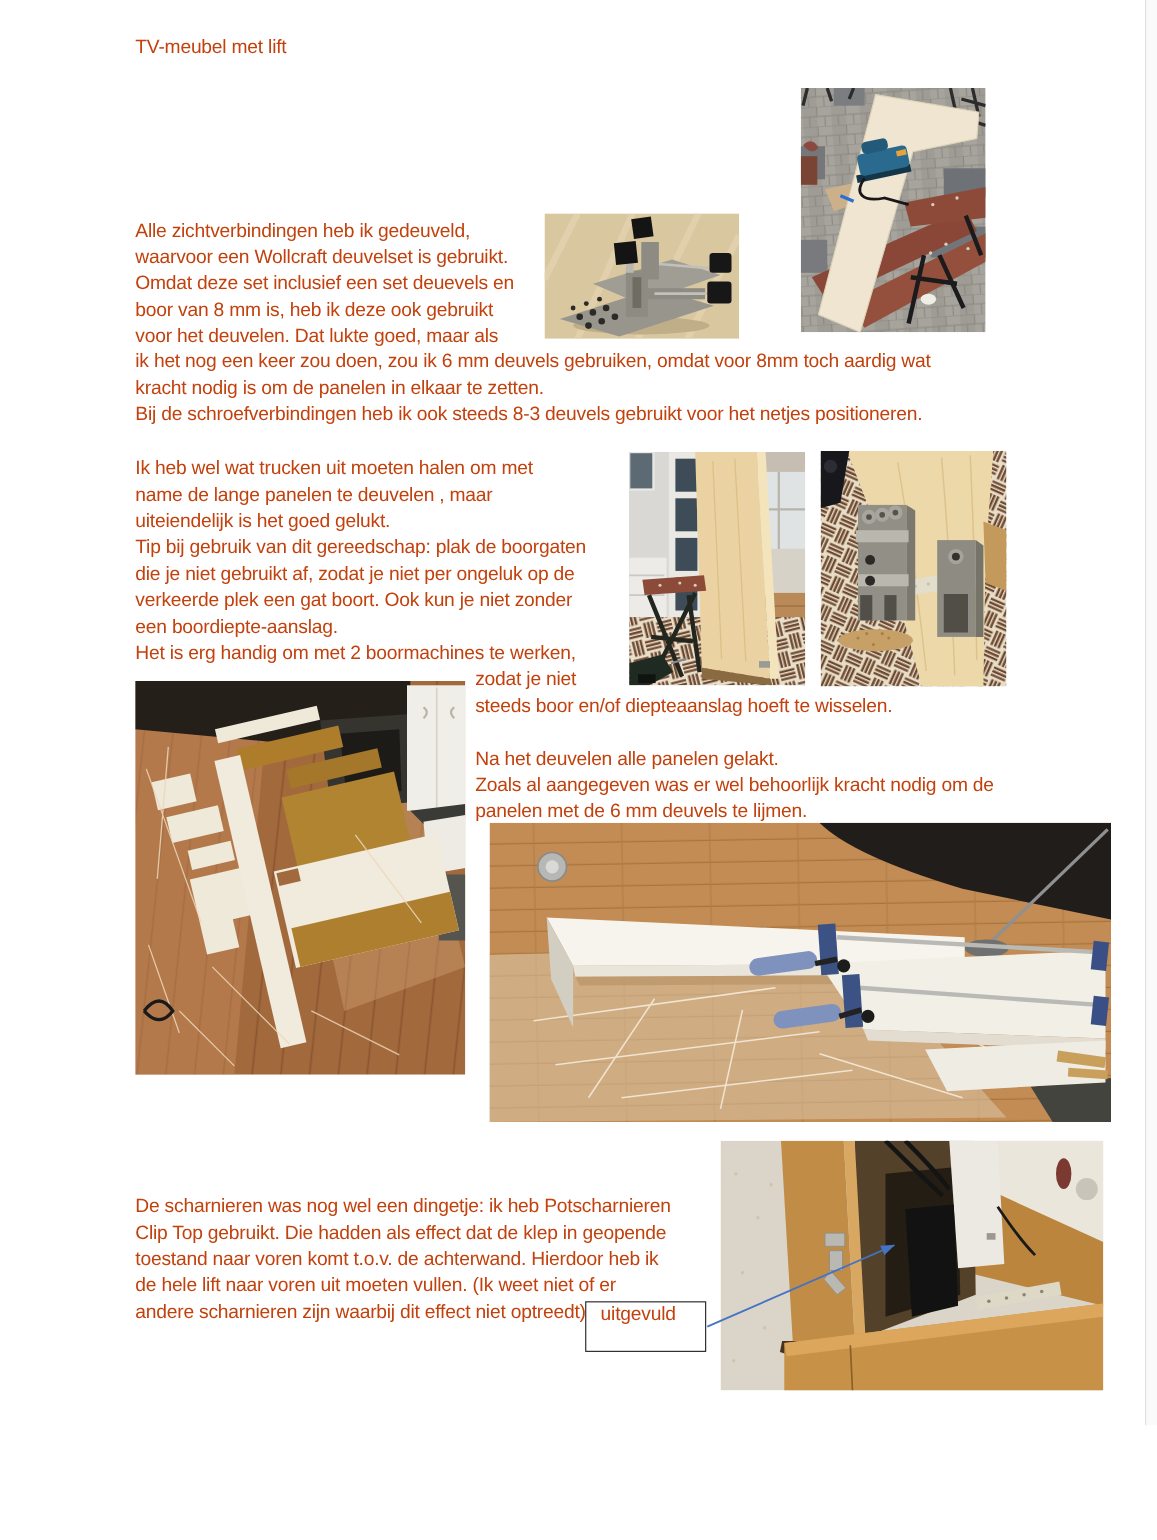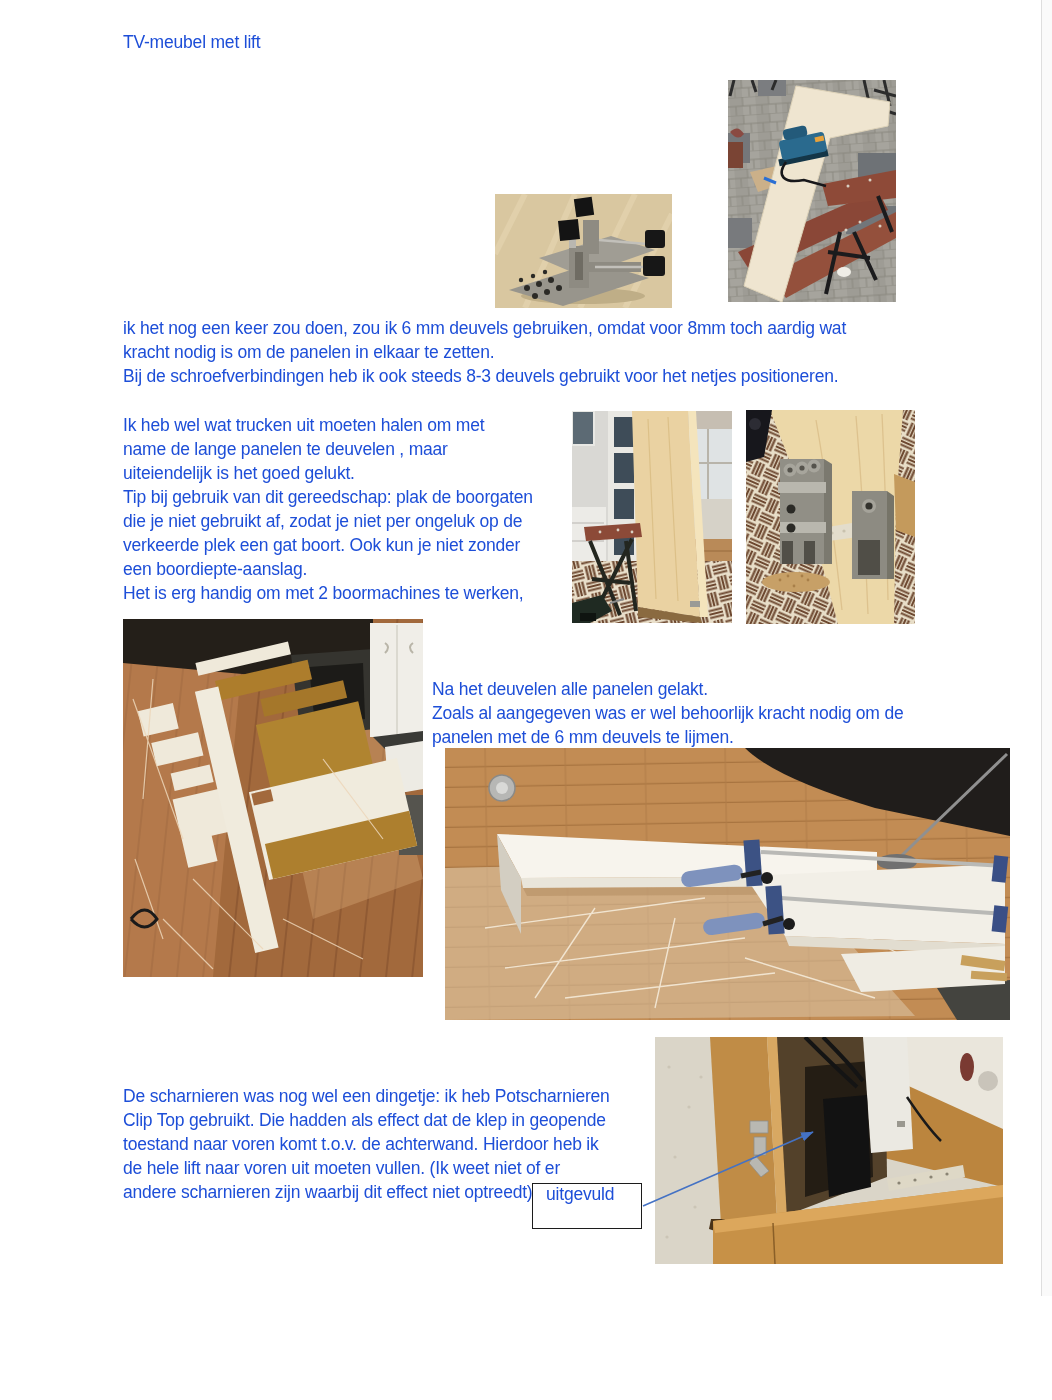--- a/index.html
+++ b/index.html
@@ -1,50 +1,57 @@
 <!DOCTYPE html>
 <html><head>
 <meta charset="utf-8">
 <style>
   html,body{margin:0;padding:0;background:#ffffff;}
   .page{position:relative;width:1052px;height:1296px;background:#ffffff;overflow:hidden;
-        font-family:"Liberation Sans",sans-serif;color:#1d4ed8;}
+        font-family:"Liberation Sans",sans-serif;color:#c2410c;}
   .tb{position:absolute;white-space:pre-line;font-size:17.5px;line-height:24px;letter-spacing:-0.2px;}
   .photo{position:absolute;display:block;}
   .callout{position:absolute;left:532px;top:1183px;width:110px;height:46px;background:#fff;
            border:1.6px solid #1c1c1c;box-sizing:border-box;display:flex;
            padding-left:13px;font-size:17.5px;letter-spacing:-0.2px;}
   .arrow-layer{position:absolute;left:630px;top:1118px;z-index:5;}
   .edge-strip{position:absolute;left:1041px;top:0;width:11px;height:1391px;background:#fafafa;border-left:1px solid #dedede;}
   .footer-light{position:absolute;left:0;top:1391px;width:1052px;height:2px;background:#e9e9e9;}
   .footer-dark{position:absolute;left:0;top:1393px;width:1052px;height:7px;background:#8d8d8d;}
 </style>
 </head>
 <body>
 
 <main class="page">
 
   <div class="tb" style="left:123px;top:30px;width:400px"></div>
   <div class="tb" style="left:123px;top:30px;width:400px">TV-meubel met lift</div>
 
 
+  <div class="tb" style="left:123px;top:197px;width:372px">Alle zichtverbindingen heb ik gedeuveld,
+waarvoor een Wollcraft deuvelset is gebruikt.
+Omdat deze set inclusief een set deuevels en
+boor van 8 mm is, heb ik deze ook gebruikt
+voor het deuvelen. Dat lukte goed, maar als</div>
 
   <div class="tb" style="left:123px;top:316px;width:880px">ik het nog een keer zou doen, zou ik 6 mm deuvels gebruiken, omdat voor 8mm toch aardig wat
 kracht nodig is om de panelen in elkaar te zetten.
 Bij de schroefverbindingen heb ik ook steeds 8-3 deuvels gebruikt voor het netjes positioneren.</div>
 
   <div class="tb" style="left:123px;top:413px;width:460px">Ik heb wel wat trucken uit moeten halen om met
 name de lange panelen te deuvelen , maar
 uiteiendelijk is het goed gelukt.
 Tip bij gebruik van dit gereedschap: plak de boorgaten
 die je niet gebruikt af, zodat je niet per ongeluk op de
 verkeerde plek een gat boort. Ook kun je niet zonder
 een boordiepte-aanslag.
 Het is erg handig om met 2 boormachines te werken,</div>
 
+  <div class="tb" style="left:432px;top:605px;width:560px">zodat je niet
+steeds boor en/of diepteaanslag hoeft te wisselen.</div>
 
   <div class="tb" style="left:432px;top:677px;width:560px">Na het deuvelen alle panelen gelakt.
 Zoals al aangegeven was er wel behoorlijk kracht nodig om de
 panelen met de 6 mm deuvels te lijmen.</div>
 
   <div class="tb" style="left:123px;top:1084px;width:540px">De scharnieren was nog wel een dingetje: ik heb Potscharnieren
 Clip Top gebruikt. Die hadden als effect dat de klep in geopende
 toestand naar voren komt t.o.v. de achterwand. Hierdoor heb ik
 de hele lift naar voren uit moeten vullen. (Ik weet niet of er
 andere scharnieren zijn waarbij dit effect niet optreedt).</div>

